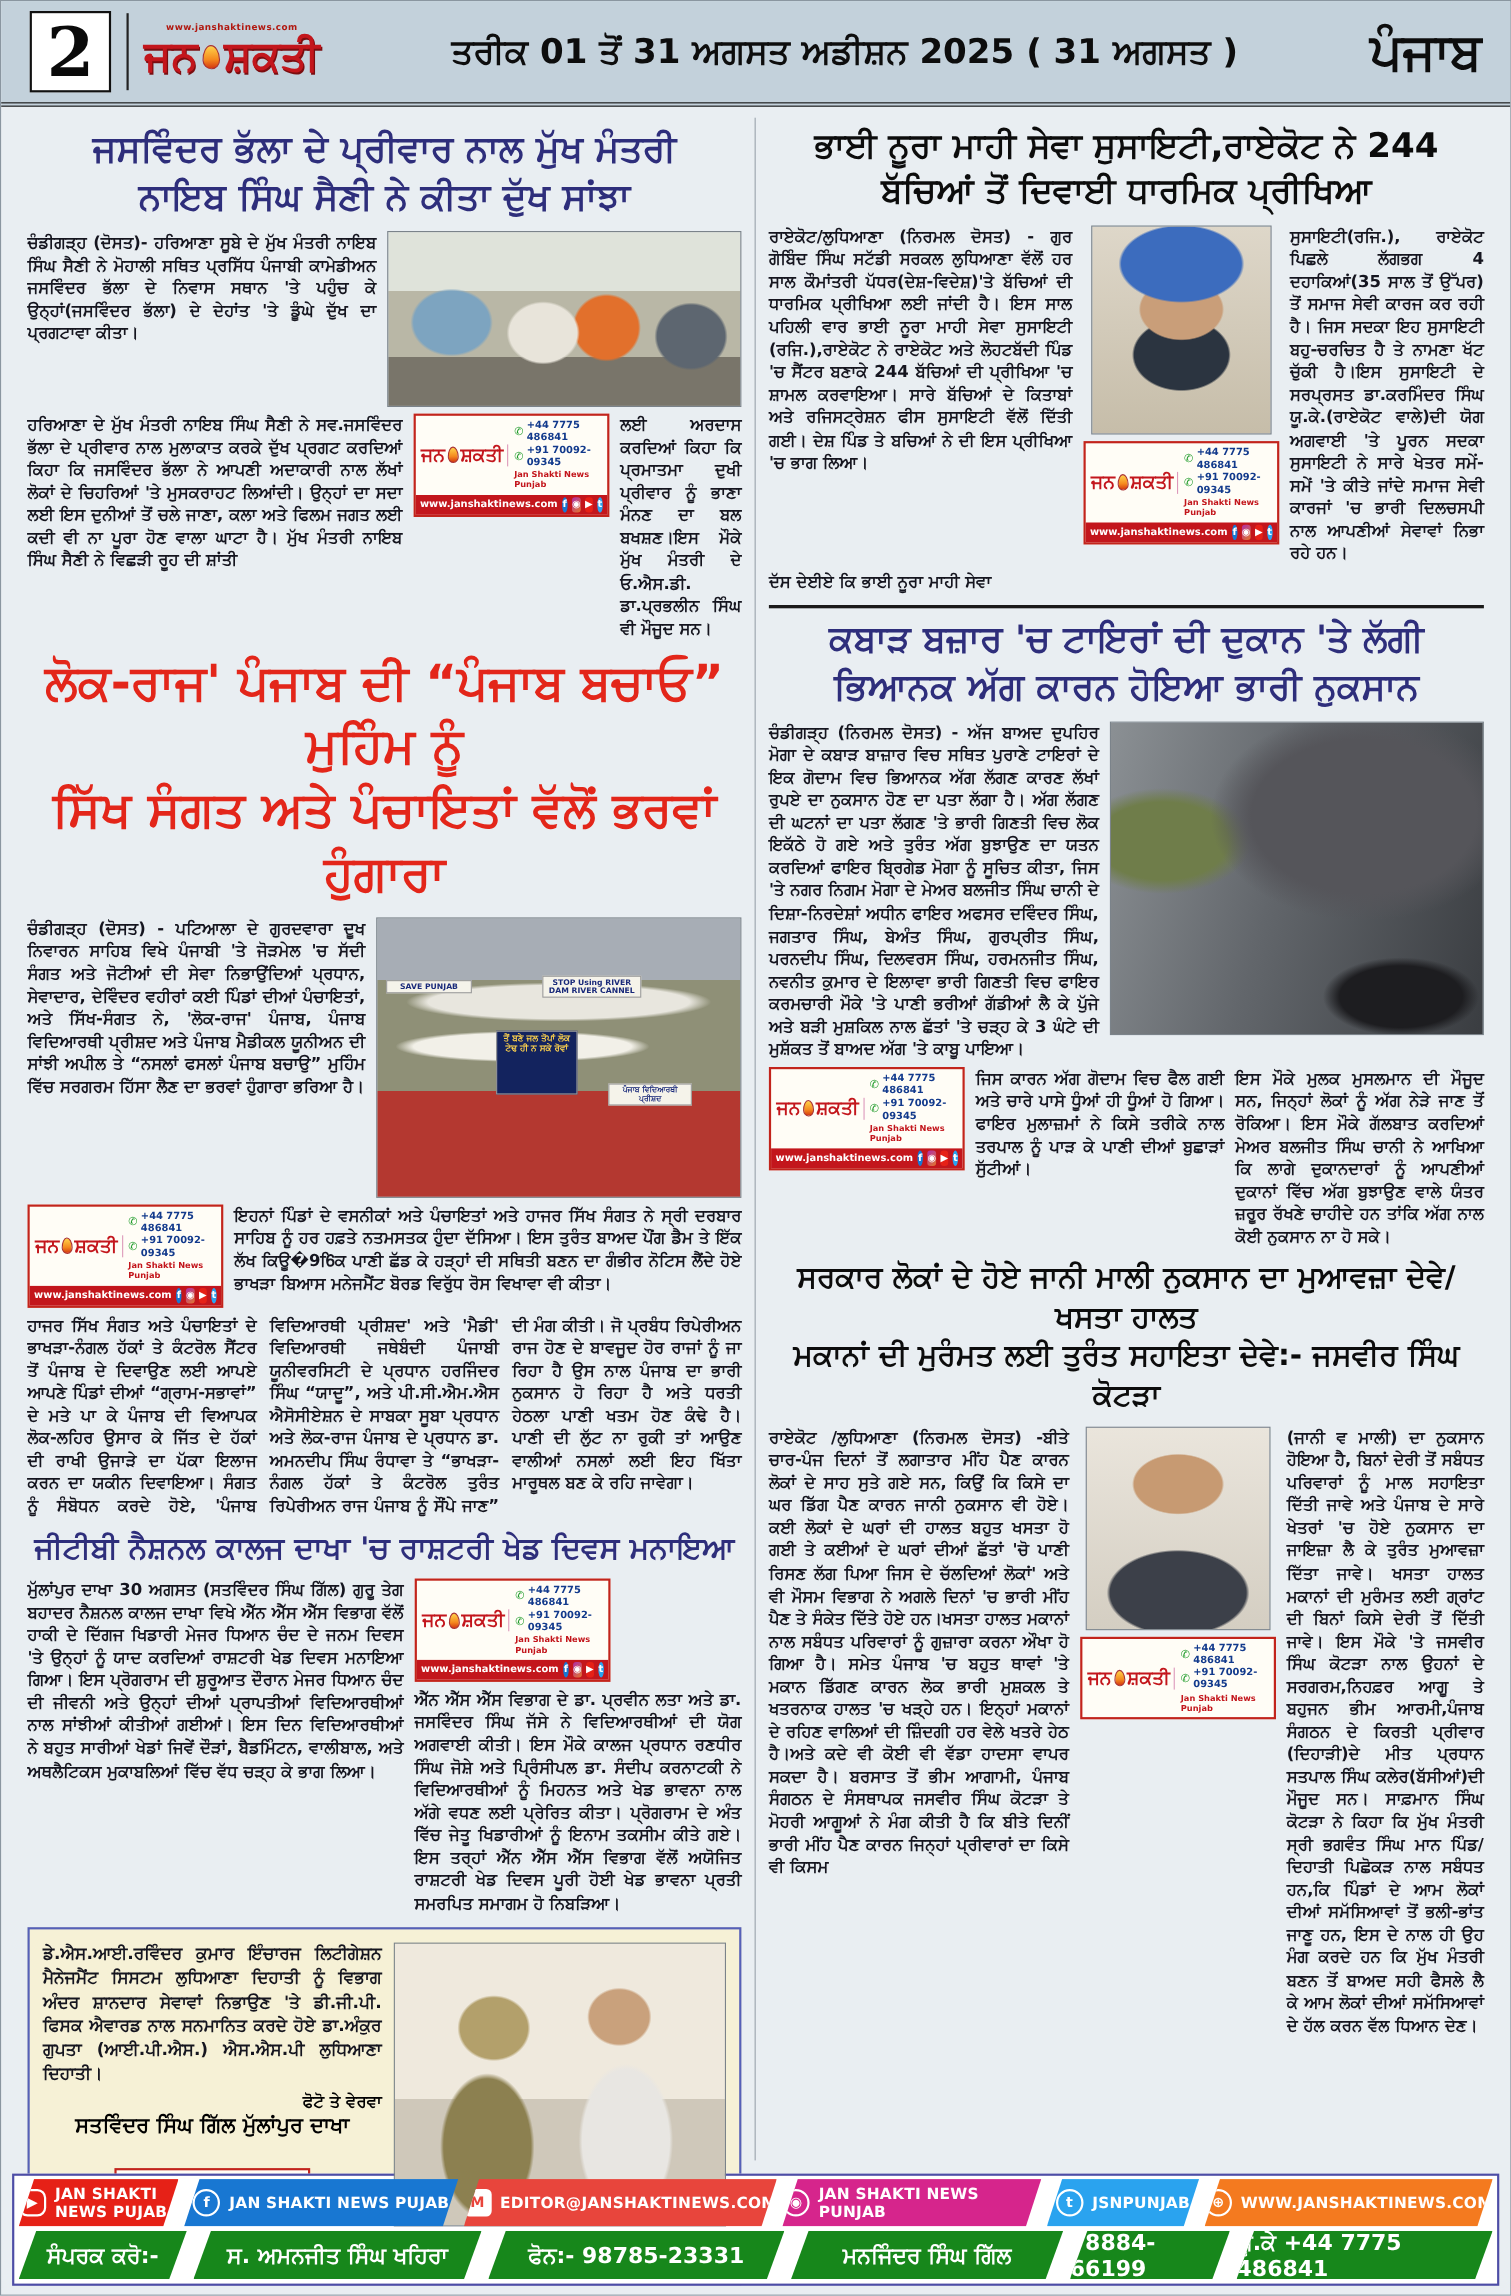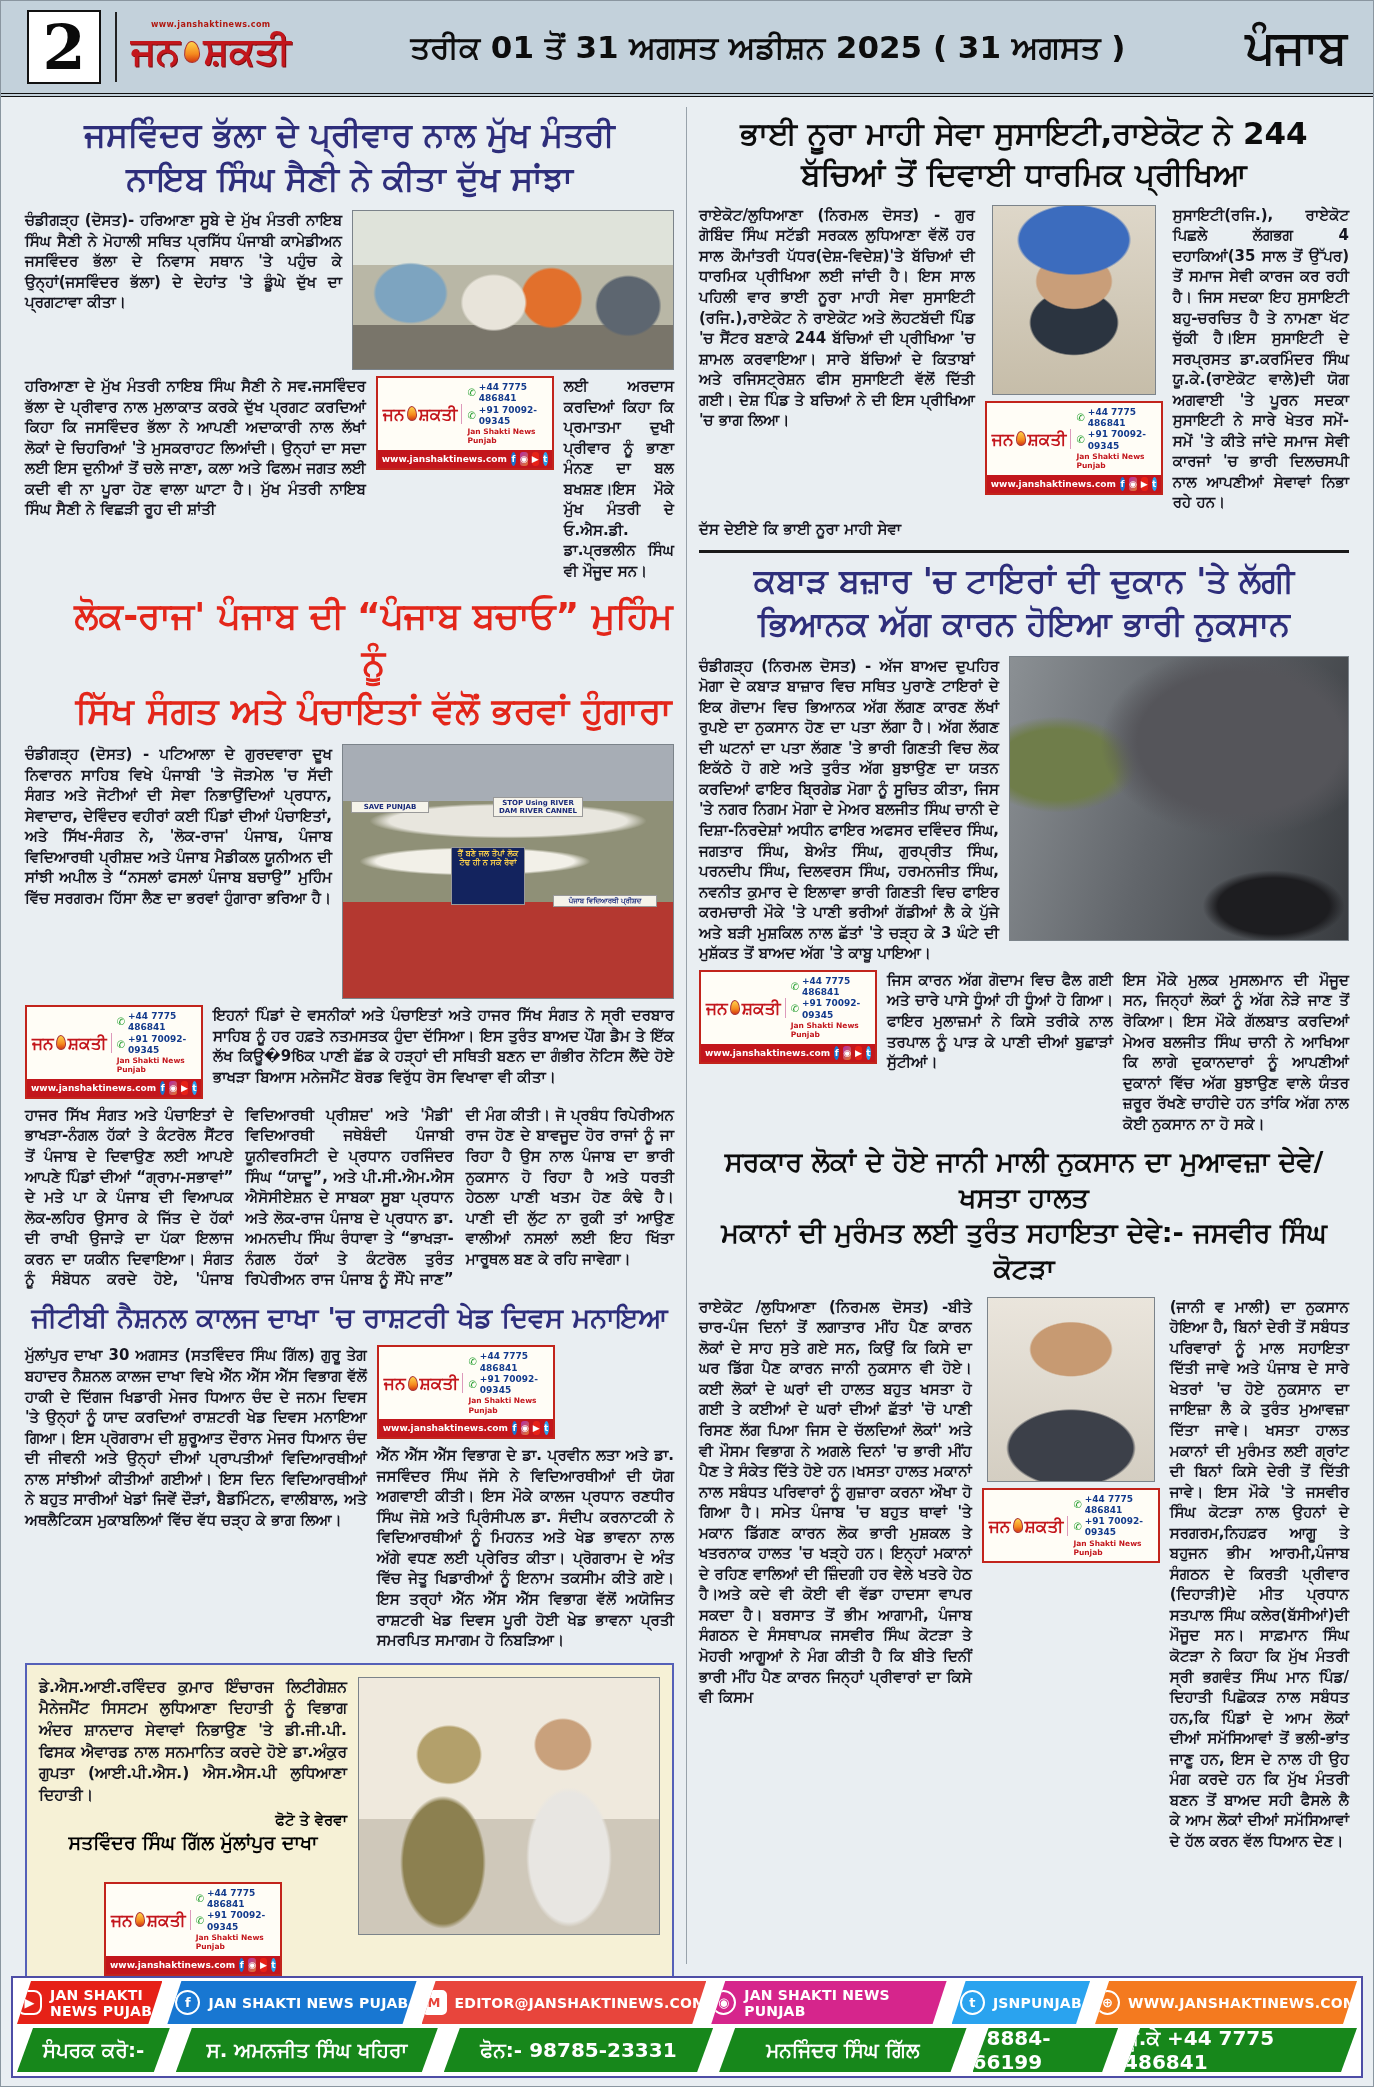--- a/index.html
+++ b/index.html
@@ -28,21 +28,21 @@
   .mast-region { font-size:46px; font-weight:bold; color:#0d0d0d; }
 
   
   .content { flex:1 1 auto; display:flex; padding:10px 24px 6px; gap:0; min-height:0; }
   .col { width:50%; min-width:0; }
   .col-left  { padding-right:12px; border-right:1px solid #98a2ab; }
   .col-right { padding-left:12px; }
 
   .hl { text-align:center; font-weight:bold; line-height:1.32; margin:6px 0 10px; }
   .hl-navy { color:#2e2e7b; font-size:33px; }
-  .hl-red  { color:#e3261a; font-size:36px;margin-left:48px; }
+  .hl-red  { color:#e3261a; font-size:44px; }
   .hl-black{ color:#0c0c0c; font-size:31px; }
   .hl-small{ font-size:27px; }
 
   .bt { font-size:15px; font-weight:600; color:#15151f; text-align:justify;
         line-height:1.37; }
   .row { display:flex; gap:10px; }
   .rule { height:3px; background:#1a1a1a; margin:10px 0 4px; }
 
   
   .photo { border:1px solid #7b838a; position:relative; overflow:hidden; flex:0 0 auto; }
@@ -82,21 +82,21 @@
       radial-gradient(ellipse 15% 16% at 68% 26%, #c9a17c 0 60%, transparent 65%),
       radial-gradient(ellipse 22% 42% at 70% 70%, #e8e6e2 0 60%, transparent 65%),
       linear-gradient(#efe9dd 0 55%, #cfc8ba 55% 100%); }
   .banner { position:absolute; background:#f5f3ea; color:#1a2a7a; font-size:7px;
             font-weight:bold; padding:1px 3px; border:1px solid #999; line-height:1.15;
             text-align:center; }
   .banner-navy { background:#13235e; color:#ffd34d; }
   .b1 { left:8px;  top:56px;  width:78px; }
   .b2 { left:150px; top:52px; width:90px; }
   .b3 { left:108px; top:102px; width:74px; height:58px; font-size:8px; }
-  .b4 { left:210px; top:150px; width:104px; }
+  .b4 { left:210px; top:150px; width:76px; }
 
   
   .stamp { width:178px; border:2px solid #c2241c; background:#fffdf6; flex:0 0 auto;
            font-weight:bold; }
   .stamp-main { display:flex; align-items:center; gap:5px; padding:4px 5px; }
   .stamp-logo { display:flex; align-items:center; gap:2px; border-right:1px solid #d9b; padding-right:4px; }
   .slog-word { color:#c3161c; font-size:17px; font-weight:bold; }
   .stamp .flame { width:10px; height:15px; }
   .stamp-info { display:flex; flex-direction:column; line-height:1.25; }
   .stamp-phone { display:flex; align-items:center; gap:3px; font-size:9px; color:#123a8c; }

